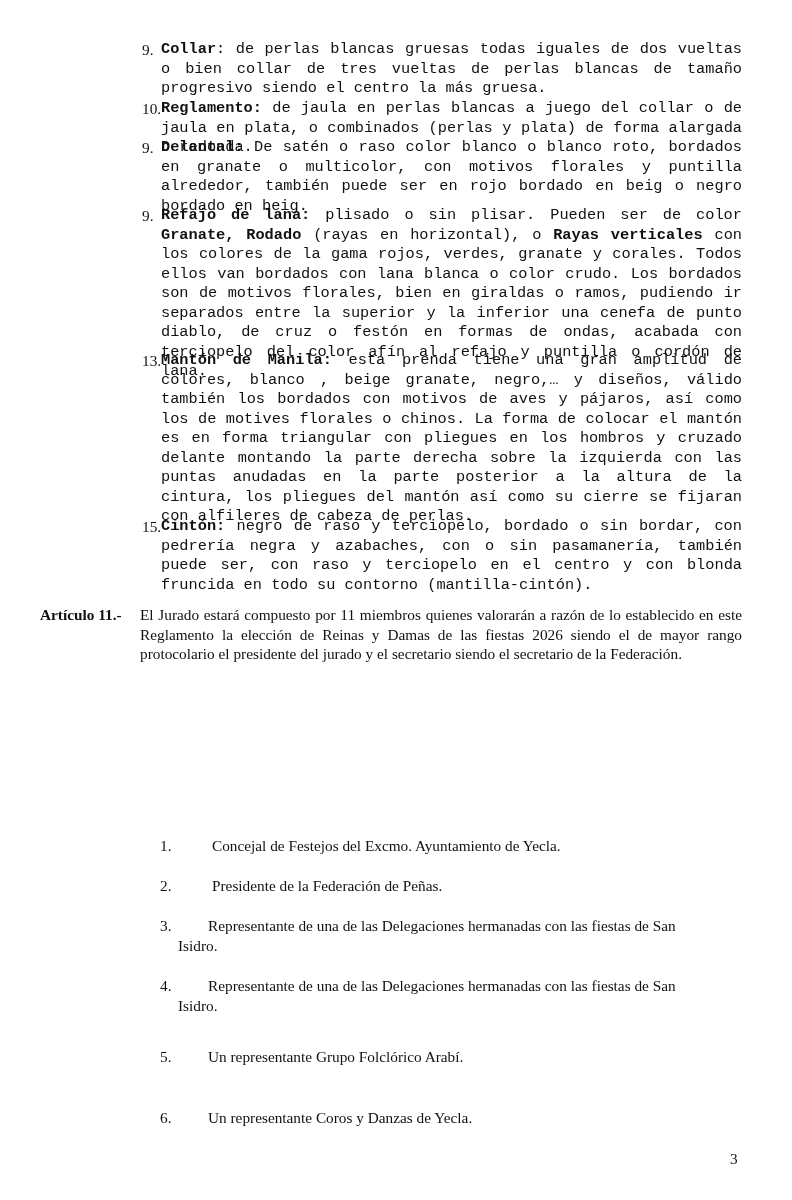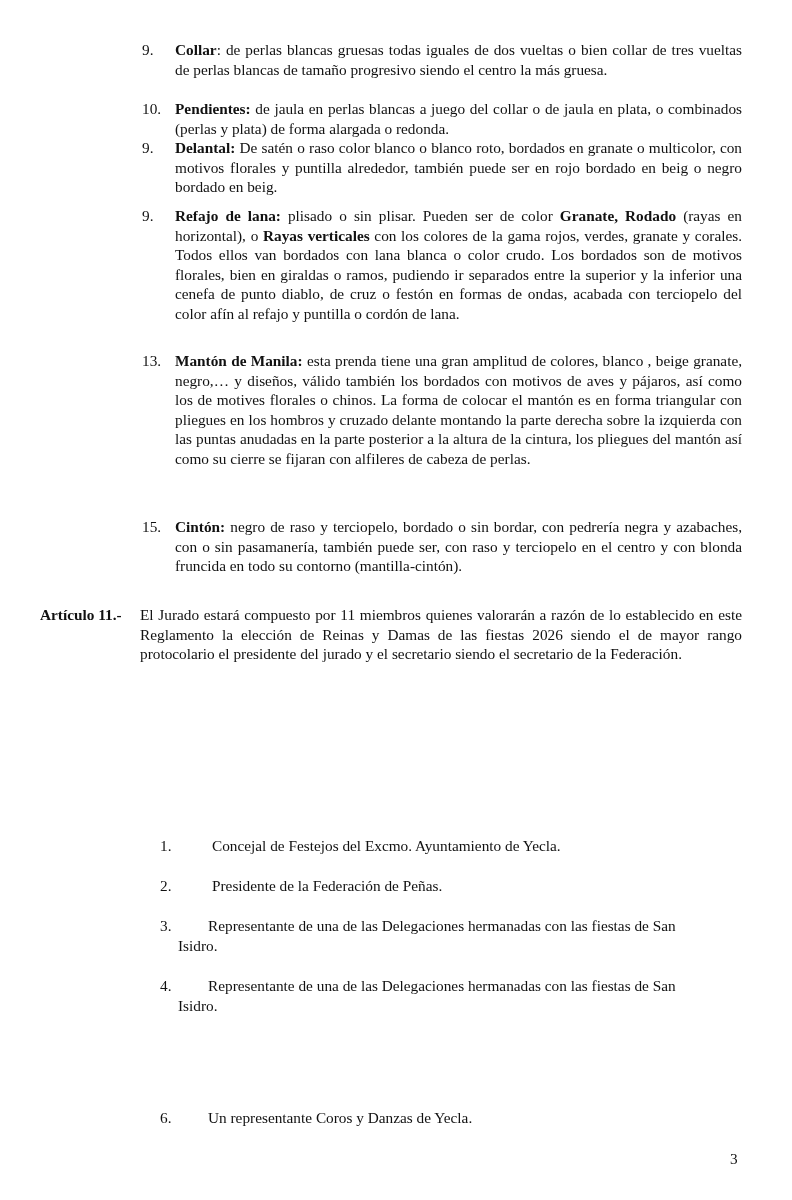--- a/index.html
+++ b/index.html
@@ -5,21 +5,21 @@
   html, body { margin: 0; padding: 0; background: #ffffff; }
   body { width: 792px; height: 1200px; position: relative; overflow: hidden;
          font-family: "Liberation Serif", serif; color: #111; font-size: 15.3px; }
   .page { position: absolute; left: 0; top: 0; width: 792px; height: 1200px; }
   .just { text-align: justify; text-align-last: left; }
   b { font-weight: bold; }
 
   
   .item { position: absolute; left: 142px; width: 600px; line-height: 19.5px; }
   .item .num { position: absolute; left: 0; top: 0; width: 30px; }
-  .item .body { margin-left: 33px; display: block; }
+  .item .body { margin-left: 19px; display: block; font-family: Liberation Mono, monospace; }
 
   
   .art { position: absolute; left: 40px; width: 702px; line-height: 19.5px; }
 
   
   .jm { position: absolute; left: 160px; width: 597px; line-height: 19.5px; }
   .jm .n { display: inline-block; width: 52px; }
   .pagenum { position: absolute; left: 730px; top: 1150px; }
 </style>
 </head>
@@ -27,21 +27,21 @@
 
 <div class="page">
 
   <div class="item just" style="top:40px">
     <span class="num">9.</span>
     <span class="body"><b>Collar</b><span>: </span><span>de perlas blancas gruesas todas iguales de dos vueltas o bien collar de tres vueltas de perlas blancas de tamaño progresivo siendo el centro la más gruesa.</span></span>
   </div>
 
   <div class="item just" style="top:99px">
     <span class="num">10.</span>
-    <span class="body"><b>Pendientes:</b><span> </span><span>de jaula en perlas blancas a juego del collar o de jaula en plata, o combinados (perlas y plata) de forma alargada o redonda.</span></span>
+    <span class="body"><b>Reglamento:</b><span> </span><span>de jaula en perlas blancas a juego del collar o de jaula en plata, o combinados (perlas y plata) de forma alargada o redonda.</span></span>
   </div>
 
   <div class="item just" style="top:138px">
     <span class="num">9.</span>
     <span class="body"><b>Delantal:</b><span> </span><span>De satén o raso color blanco o blanco roto, bordados en granate o multicolor, con motivos florales y  puntilla alrededor, también puede ser en rojo bordado en beig o negro bordado en beig.</span></span>
   </div>
 
   <div class="item just" style="top:206px">
     <span class="num">9.</span>
     <span class="body"><b>Refajo  de lana:</b><span> </span><span>plisado o sin plisar. Pueden ser de color </span><b>Granate, Rodado</b><span> (rayas en horizontal), o </span><b>Rayas verticales</b><span> con los colores de la gama rojos, verdes, granate y corales. Todos ellos van bordados con lana blanca o color crudo. Los bordados son de motivos florales, bien en giraldas o ramos, pudiendo ir separados entre la superior y la inferior una cenefa de punto diablo, de cruz o festón en formas de ondas, acabada con terciopelo del color afín al refajo y puntilla o cordón de lana.</span></span>
@@ -74,18 +74,21 @@
     <span class="n">2.</span><span>Presidente de la Federación de Peñas.</span>
   </div>
   <div class="jm" style="top:916px">
     <span class="n" style="width:48px">3.</span><span>Representante de una de las Delegaciones hermanadas con las fiestas de San</span>
     <div style="padding-left:18px">Isidro.</div>
   </div>
   <div class="jm" style="top:976px">
     <span class="n" style="width:48px">4.</span><span>Representante de una de las Delegaciones hermanadas con las fiestas de San</span>
     <div style="padding-left:18px">Isidro.</div>
   </div>
+  <div class="jm" style="top:1047px">
+    <span class="n" style="width:48px">5.</span><span>Un representante Grupo Folclórico Arabí.</span>
+  </div>
   <div class="jm" style="top:1108px">
     <span class="n" style="width:48px">6.</span><span>Un representante Coros y Danzas de Yecla.</span>
   </div>
 
   <div class="pagenum">3</div>
 </div>
 
 </body></html>

